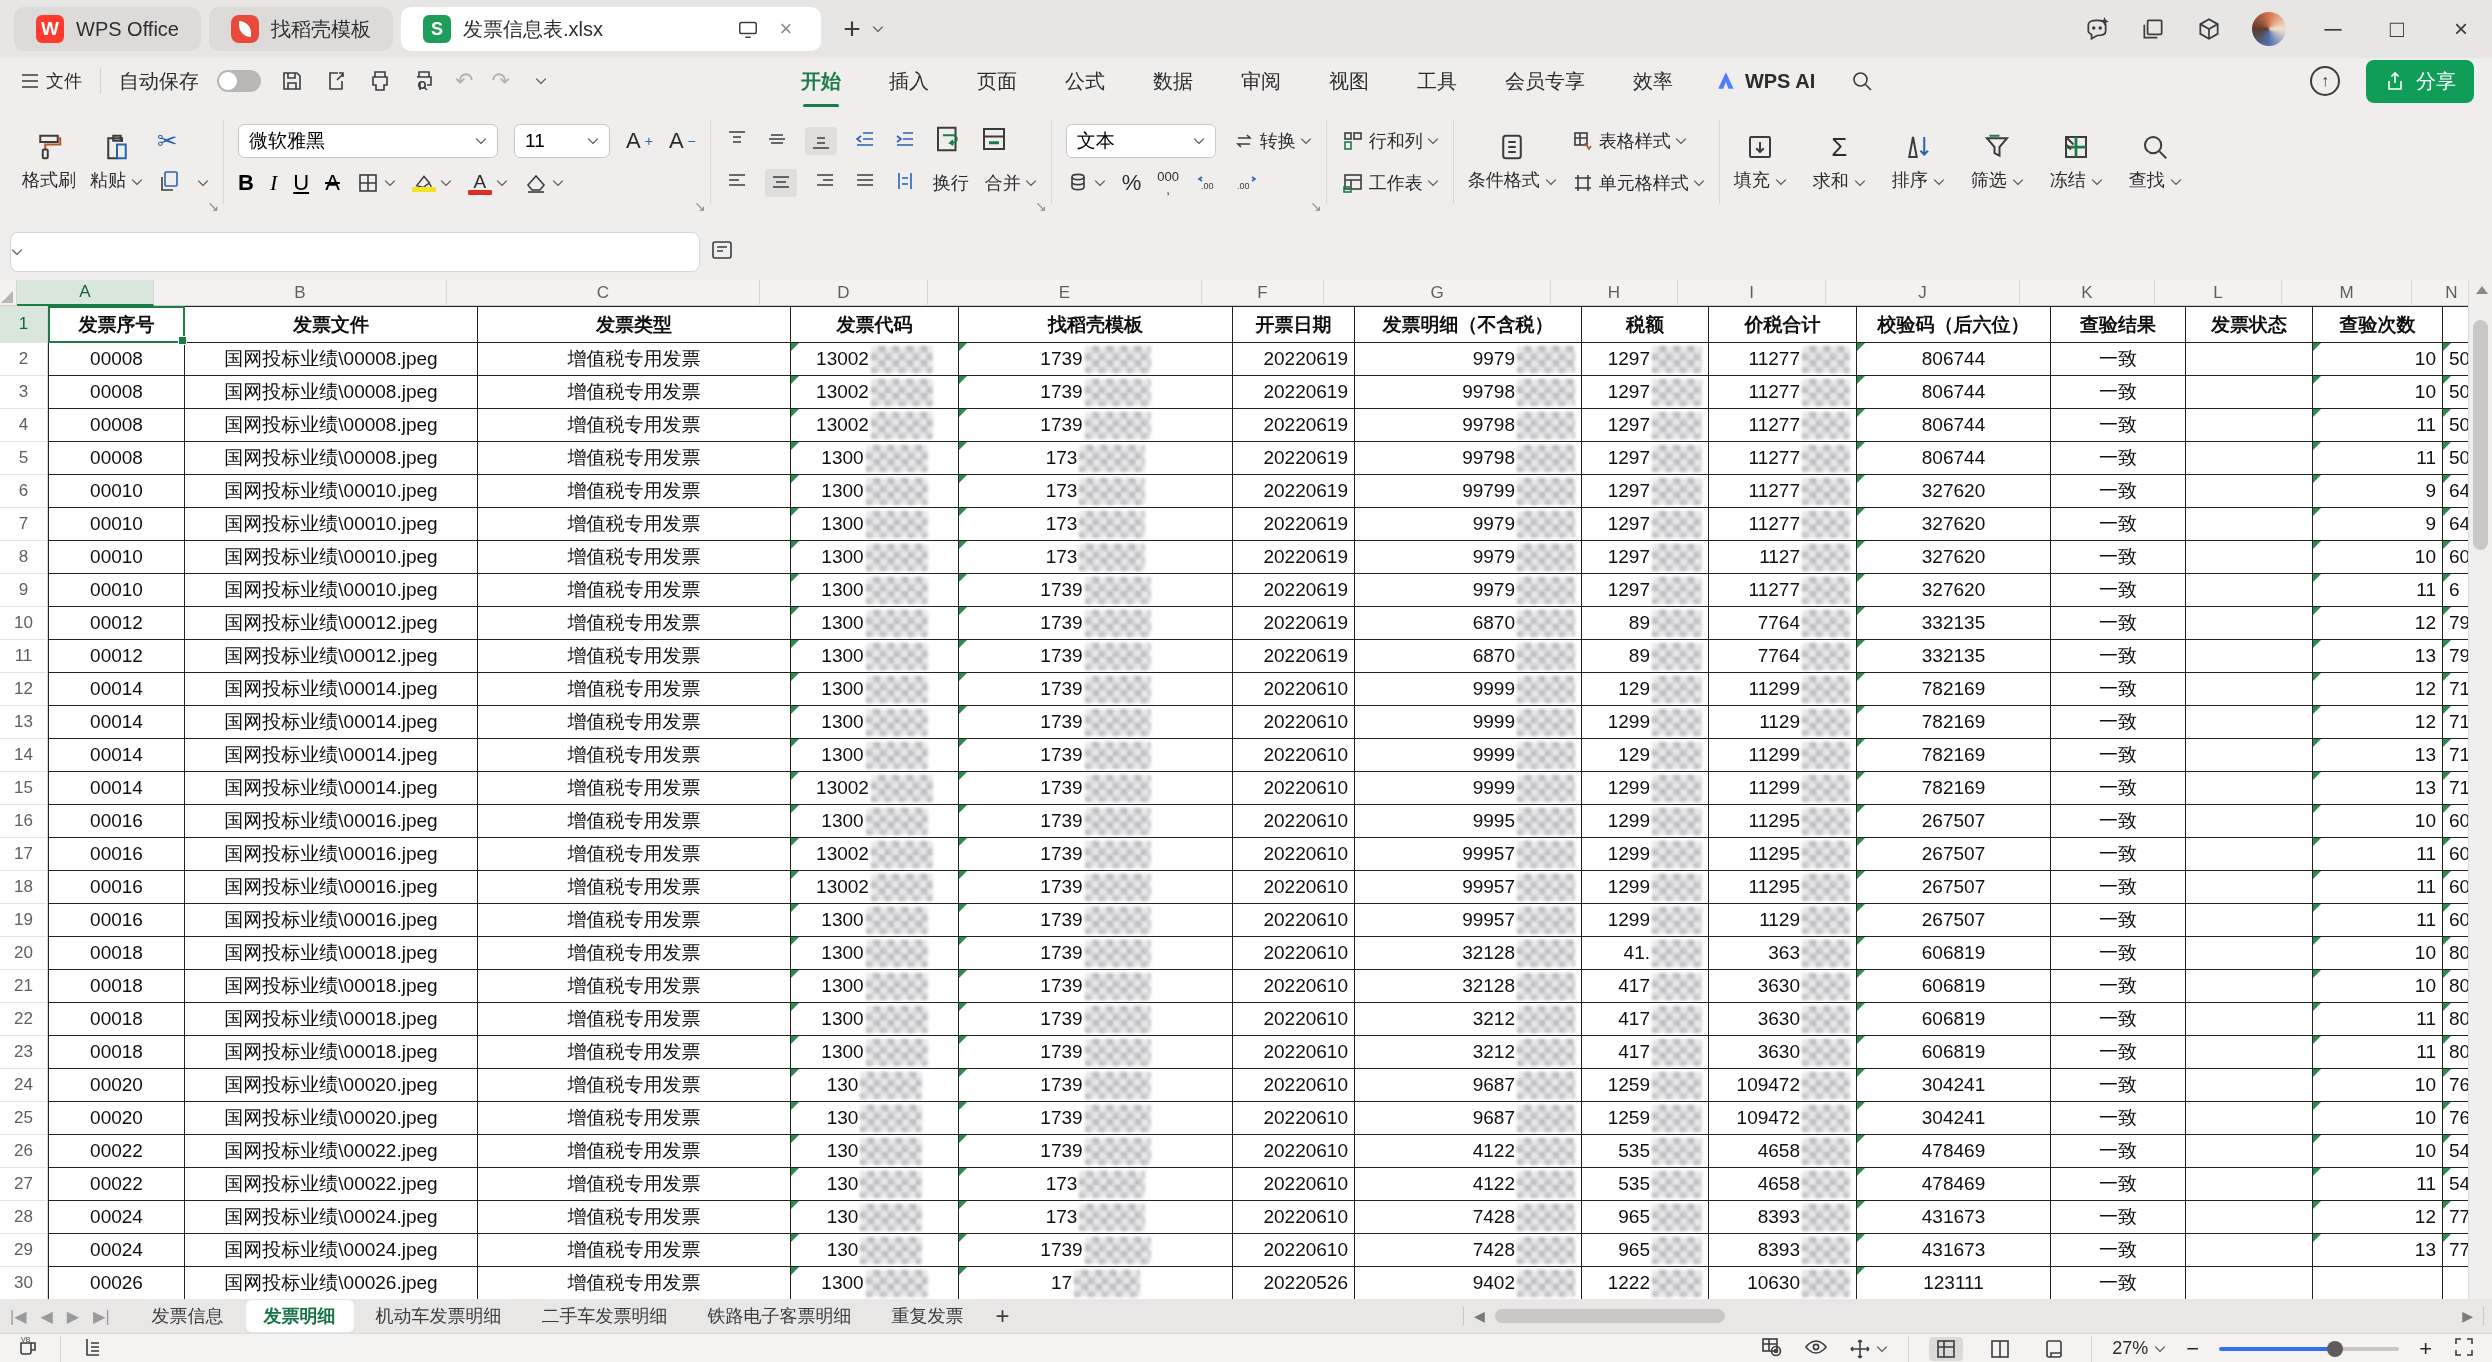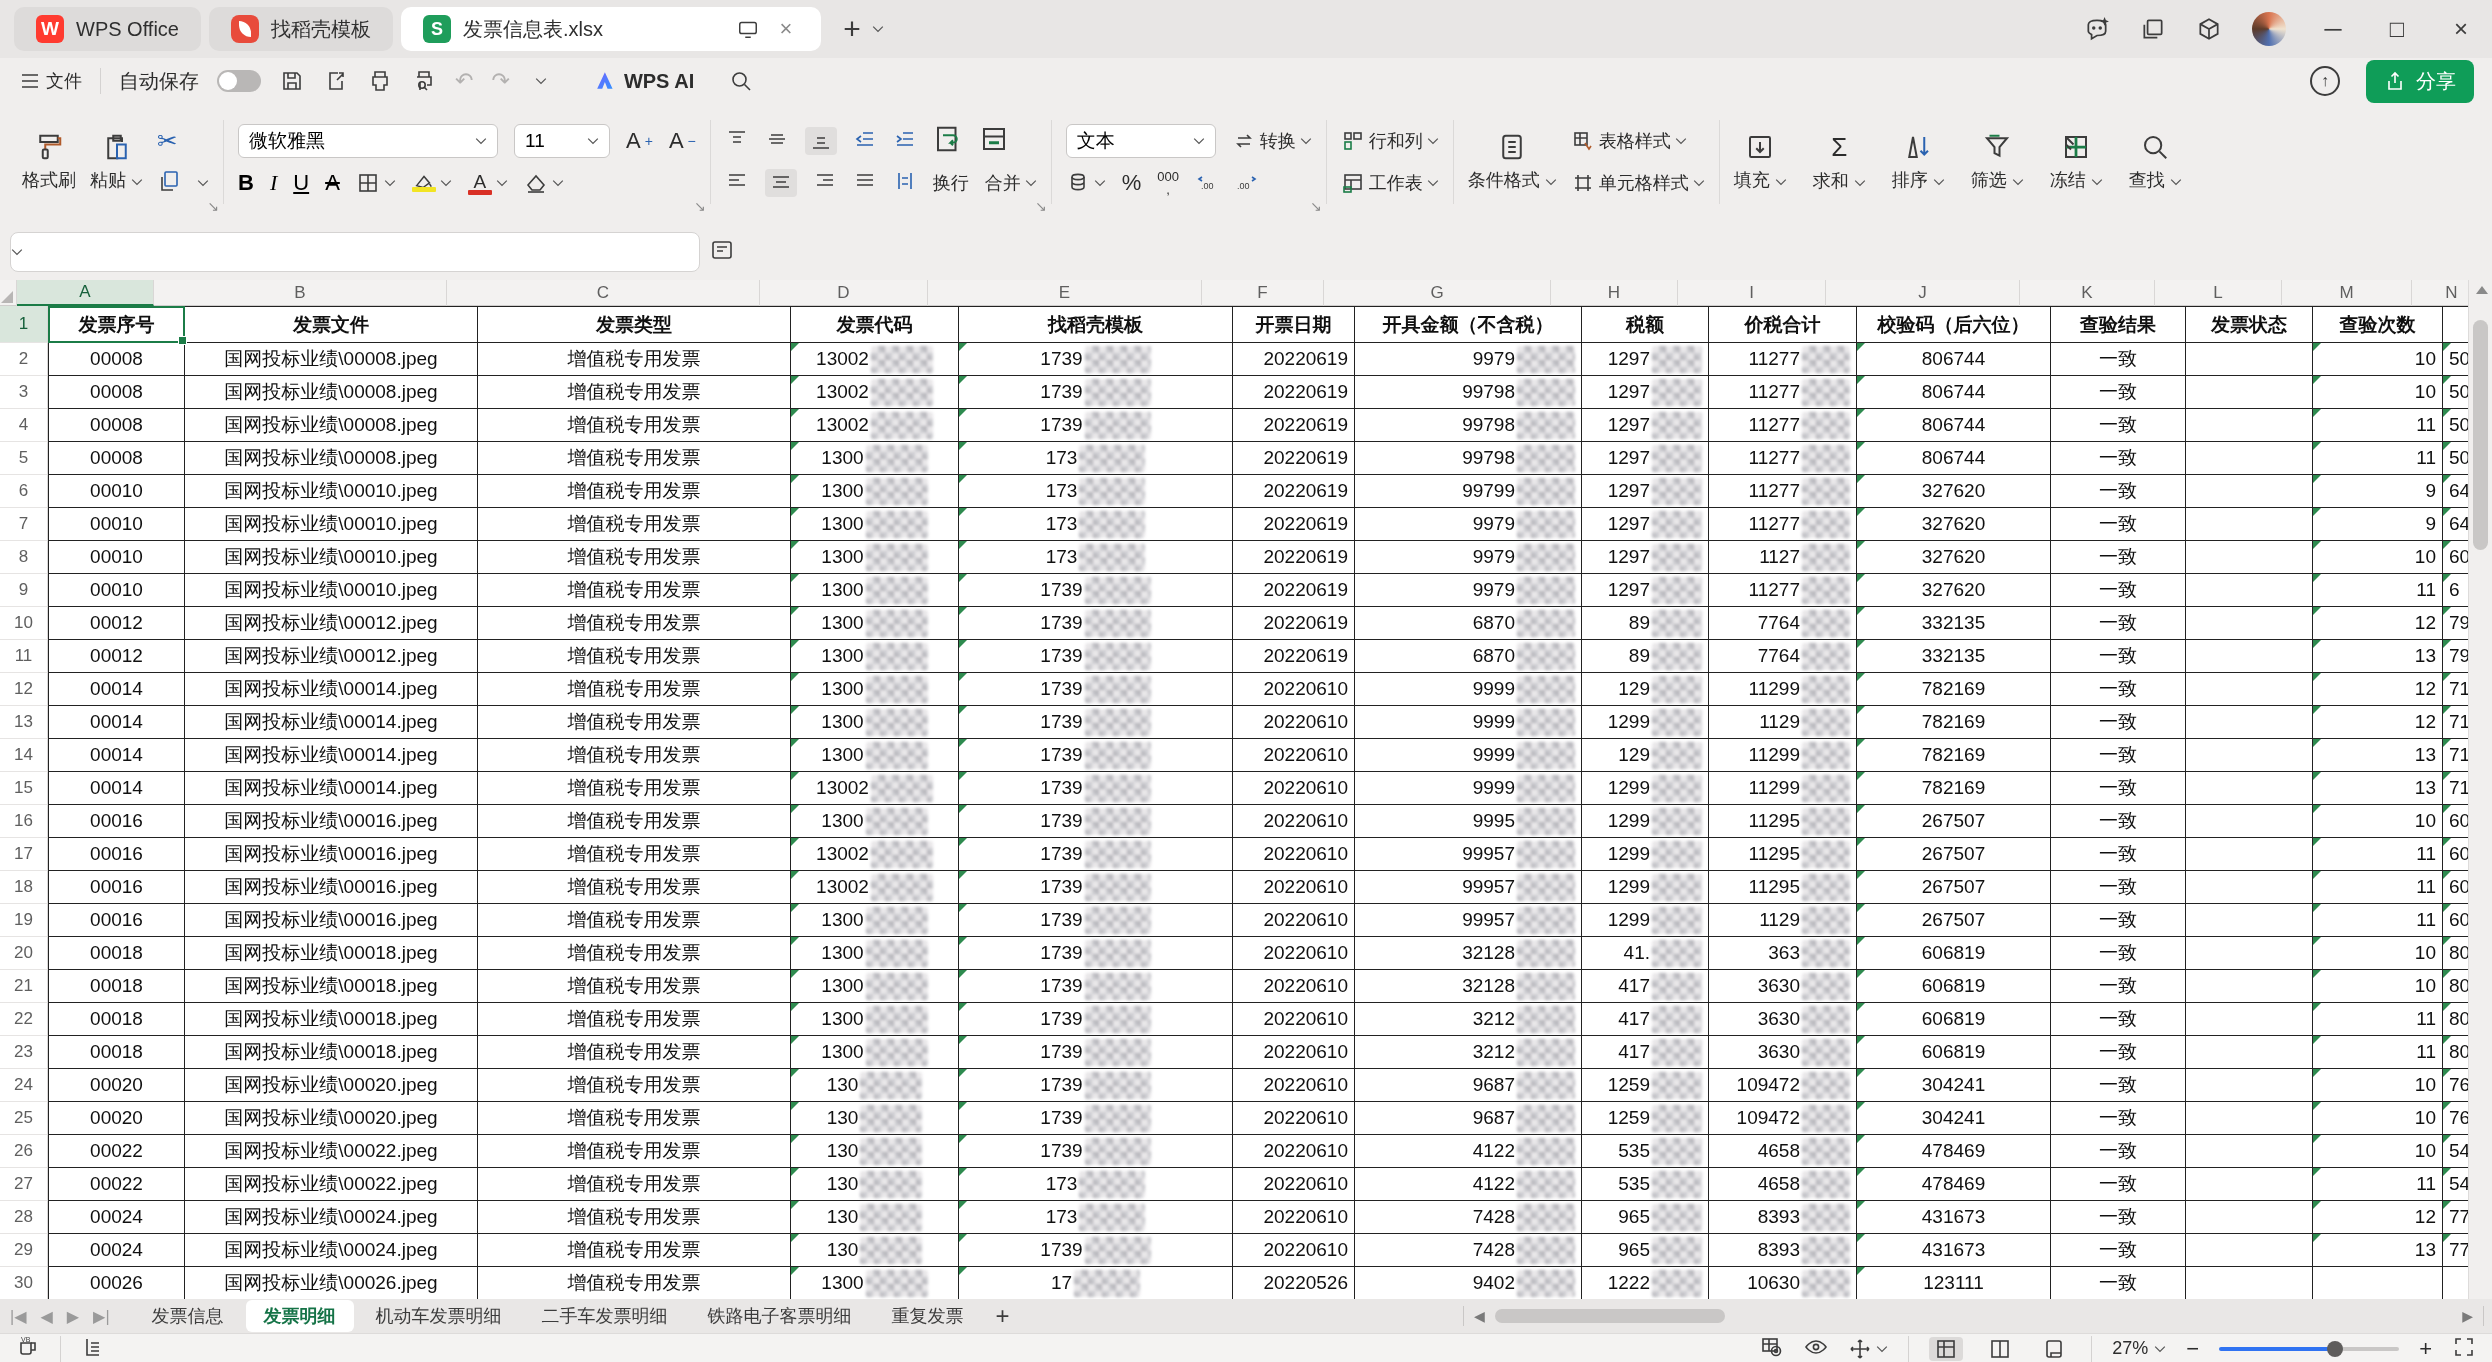--- a/index.html
+++ b/index.html
@@ -235,20 +235,32 @@
           </svg>
       </span>
       <span class="grayed">↶</span>
       <span class="grayed">↷</span>
       <span class="qicon">
         <svg class="chev" viewBox="0 0 10 6">
             <path d="M1 1l4 4 4-4" stroke="#555" fill="none"></path>
           </svg>
       </span>
     </div>
+    <div class="menus">
+        <span class="menu-item active">开始</span>
+        <span class="menu-item">插入</span>
+        <span class="menu-item">页面</span>
+        <span class="menu-item">公式</span>
+        <span class="menu-item">数据</span>
+        <span class="menu-item">审阅</span>
+        <span class="menu-item">视图</span>
+        <span class="menu-item">工具</span>
+        <span class="menu-item">会员专享</span>
+        <span class="menu-item">效率</span>
+      </div>
     <span class="ai-badge">
       <span class="ai-tri"></span>
       <span>WPS AI</span>
     </span>
     <span class="qicon" style="margin-left:34px;">
       <svg class="ic icon22" viewBox="0 0 24 24">
           <circle cx="10.5" cy="10.5" r="6.5"></circle>
           <path d="M15.5 15.5L21 21"></path>
         </svg>
     </span>
@@ -667,21 +679,21 @@
           <div class="cell hcell" style="width: 168px;">
             <span>发票代码</span>
           </div>
           <div class="cell hcell" style="width: 274px;">
             <span>找稻壳模板</span>
           </div>
           <div class="cell hcell" style="width: 122px;">
             <span>开票日期</span>
           </div>
           <div class="cell hcell" style="width: 227px;">
-            <span>开具金额（不含税）</span>
+            <span>发票明细（不含税）</span>
           </div>
           <div class="cell hcell" style="width: 127px;">
             <span>税额</span>
           </div>
           <div class="cell hcell" style="width: 148px;">
             <span>价税合计</span>
           </div>
           <div class="cell hcell" style="width: 194px;">
             <span>校验码（后六位）</span>
           </div>

